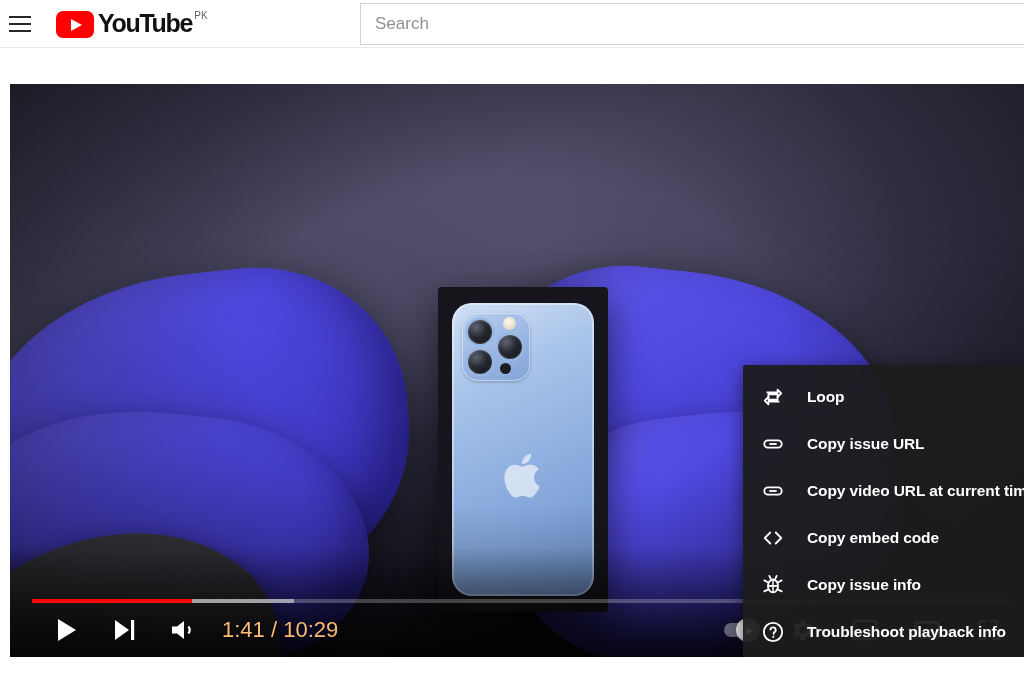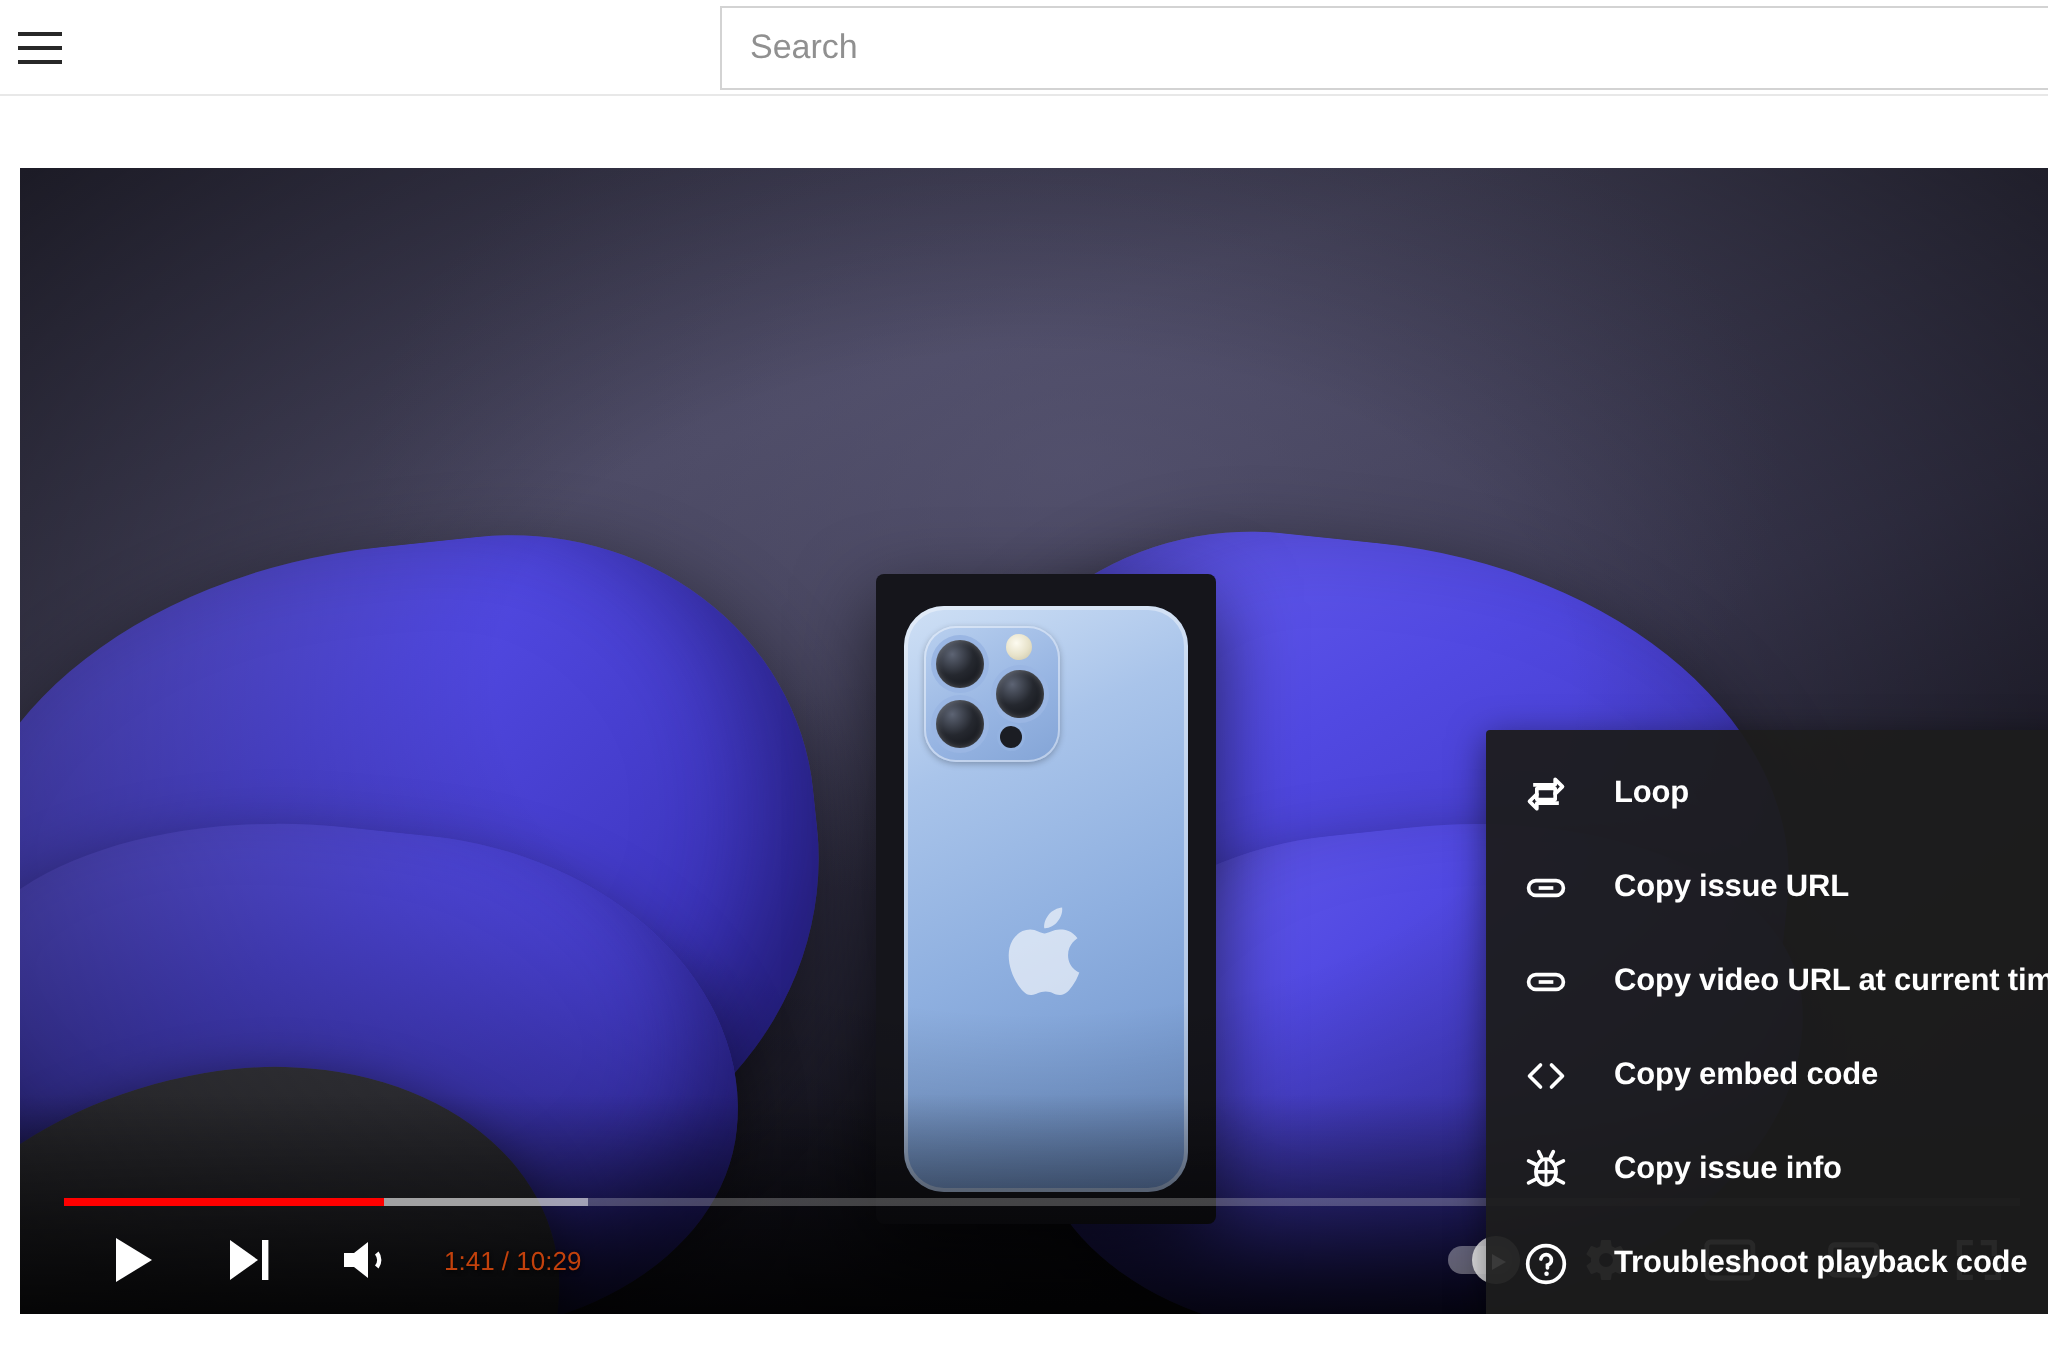--- a/index.html
+++ b/index.html
@@ -185,21 +185,21 @@
     display: flex; align-items: center;
   }
   .ctrl {
     height: 46px; display: flex; align-items: center; justify-content: center;
     cursor: pointer;
   }
   #btn-play   { width: 46px; margin-left: 34px; }
   #btn-next   { width: 46px; margin-left: 12px; }
   #btn-volume { width: 46px; margin-left: 12px; }
   #time-display {
-    color: #c2410c; font-size: 13px; margin-left: 16px;
+    color: #fdba74; font-size: 22px; margin-left: 16px;
     font-family: "Liberation Sans", sans-serif;
     text-shadow: 0 1px 2px rgba(0,0,0,.8); white-space: nowrap;
   }
   #ctrl-right { margin-left: auto; display: flex; align-items: center; }
   #btn-autoplay { width: 56px; }
   #btn-settings { width: 50px; margin-left: 10px; }
   #btn-miniplayer { width: 50px; margin-left: 12px; }
   #btn-theater { width: 50px; margin-left: 12px; }
   #btn-fullscreen { width: 50px; margin-left: 12px; margin-right: 10px; }
 
@@ -245,20 +245,25 @@
 <body>
 
 <div id="yt-header">
 
   <div id="guide-toggle">
     <span class="bar"></span>
     <span class="bar"></span>
     <span class="bar"></span>
   </div>
 
+  <div id="yt-logo-wrap">
+    <span id="yt-logo-mark"></span>
+    <span id="yt-logo-text">YouTube</span>
+    <span id="yt-country">PK</span>
+  </div>
 
   <div id="search-box">
     <input id="search-input" type="text" placeholder="Search" style="">
   </div>
 </div>
 
 <div id="player">
 
   <div id="video-scene">
 
@@ -415,21 +420,21 @@
     </div>
 
     <div class="menu-item">
       <span class="menu-icon">
         <svg width="22" height="22" viewBox="0 0 24 24">
           <circle cx="12" cy="12" r="10" fill="none" stroke="#ffffff" stroke-width="2"></circle>
           <path fill="none" stroke="#ffffff" stroke-width="2" stroke-linecap="round" d="M9.2 9.3a2.9 2.9 0 1 1 3.6 3.3v1.6"></path>
           <circle cx="12.3" cy="17.3" r="1.25" fill="#ffffff"></circle>
         </svg>
       </span>
-      <span class="menu-label">Troubleshoot playback code</span>
+      <span class="menu-label">Troubleshoot playback info</span>
     </div>
 
     <div class="menu-item">
       
       
     </div>
 
   </div>
 </div>
 

